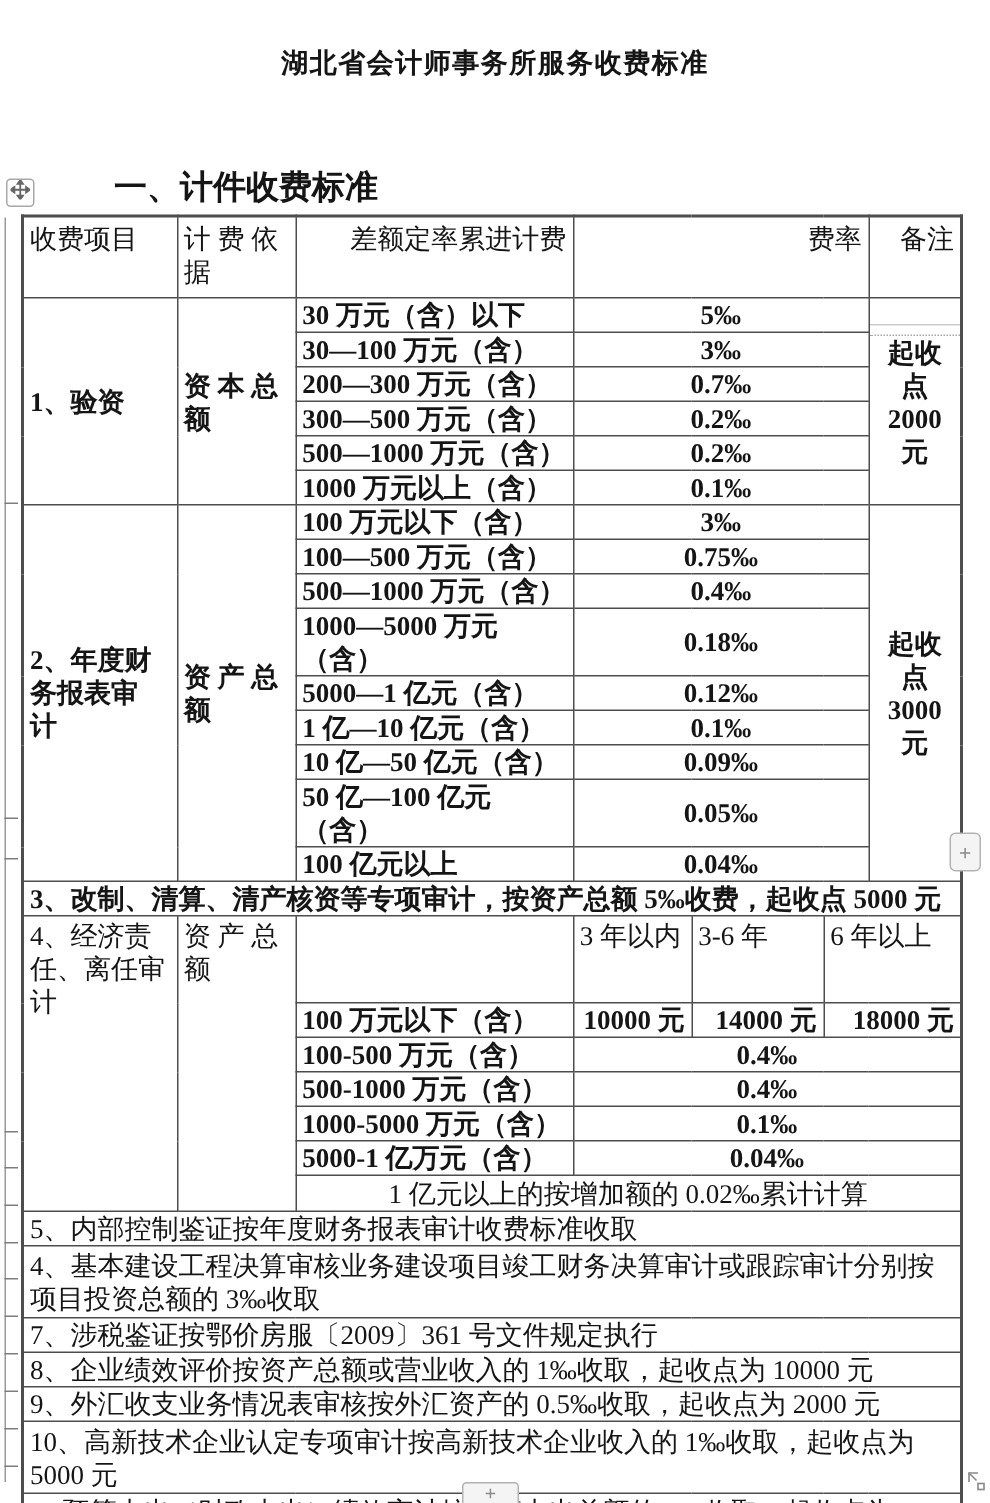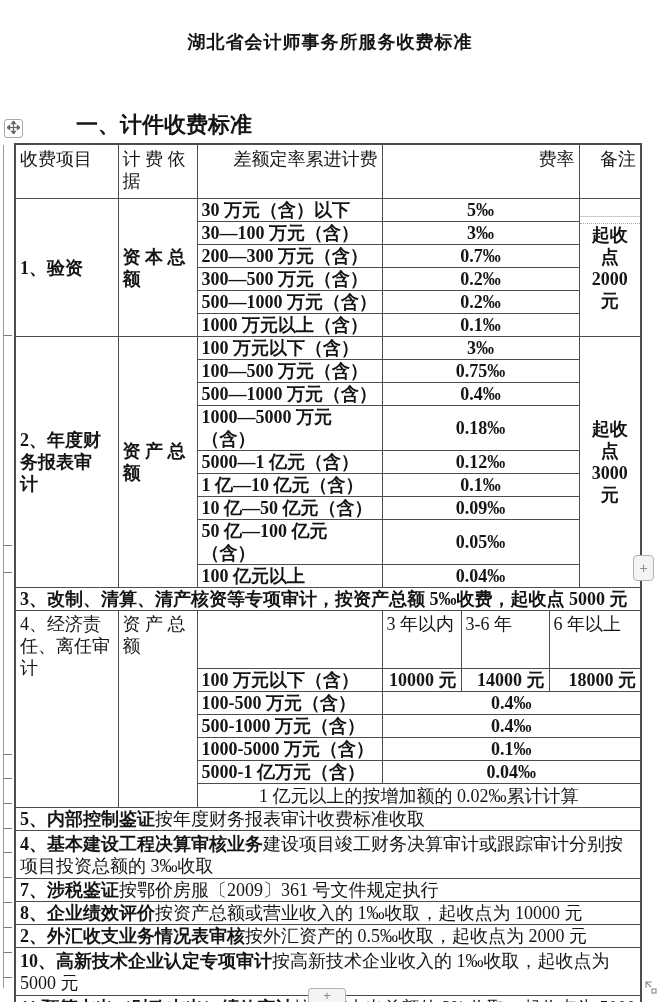--- a/index.html
+++ b/index.html
@@ -50,21 +50,21 @@
     text-align:center;white-space:pre-line;line-height:26px;position:relative;margin-top:10px;
   }
   .c-note.note-div::before{
     content:"";position:absolute;left:0;right:0;top:17px;border-top:1px solid #cccccc;
   }
   .c-note.note-div::after{
     content:"";position:absolute;left:0;right:0;top:24px;border-top:1px dotted #a6a6a6;
   }
   .c-sub{text-align:left;vertical-align:top;padding-left:5px;}
   .c-full{text-align:left;padding-left:5px;line-height:23px;}
-  .c-full b{font-weight:bold;}
+  .c-full b{font-weight:normal;}
 
   
   .move-handle{
     position:absolute;left:4px;top:119px;width:19px;height:19px;background:#ffffff;
     border:1px solid #a8a8a8;border-radius:3px;display:flex;align-items:center;justify-content:center;
     box-sizing:border-box;cursor:move;
   }
   .plus-right{
     position:absolute;left:633px;top:555px;width:21px;height:26px;box-sizing:border-box;
     background:#f4f4f4;border:1px solid #b3b3b3;border-radius:4px;color:#8a8a8a;
@@ -255,21 +255,21 @@
       <tr class="rn2">
         <td class="c-full" colspan="7"><b>4、基本建设工程决算审核业务</b><span>建设项目竣工财务决算审计或跟踪审计分别按项目投资总额的 3‰收取</span></td>
       </tr>
       <tr class="rn1">
         <td class="c-full" colspan="7"><b>7、涉税鉴证</b><span>按鄂价房服〔2009〕361 号文件规定执行</span></td>
       </tr>
       <tr class="rn1">
         <td class="c-full" colspan="7"><b>8、企业绩效评价</b><span>按资产总额或营业收入的 1‰收取，起收点为 10000 元</span></td>
       </tr>
       <tr class="rn1">
-        <td class="c-full" colspan="7"><b>2、外汇收支业务情况表审核</b><span>按外汇资产的 0.5‰收取，起收点为 2000 元</span></td>
+        <td class="c-full" colspan="7"><b>9、外汇收支业务情况表审核</b><span>按外汇资产的 0.5‰收取，起收点为 2000 元</span></td>
       </tr>
       <tr class="rn2">
         <td class="c-full" colspan="7"><b>10、高新技术企业认定专项审计</b><span>按高新技术企业收入的 1‰收取，起收点为 5000 元</span></td>
       </tr>
       <tr class="rn3">
         <td class="c-full" colspan="7"><b>11 预算支出（财政支出）绩效审计</b><span>按预算支出总额的 3‰收取，起收点为 5000 元</span></td>
       </tr>
     </tbody>
 </table>
 

